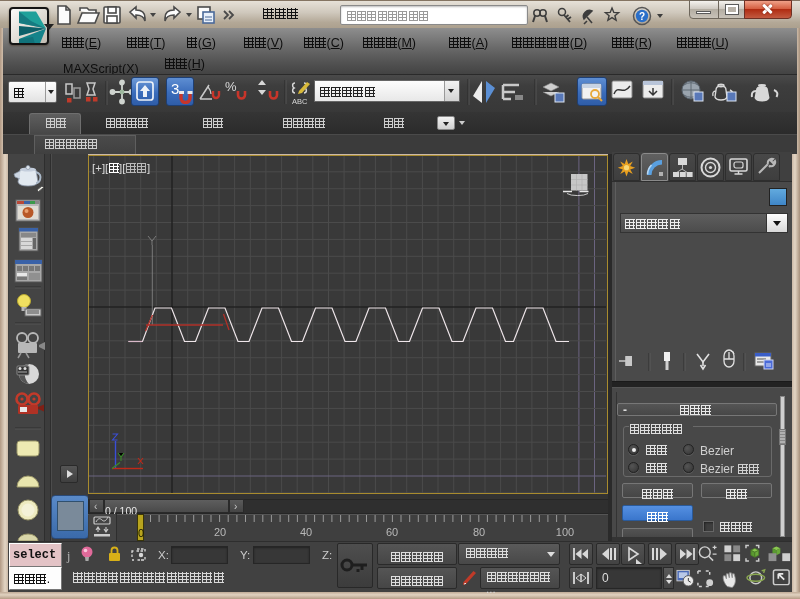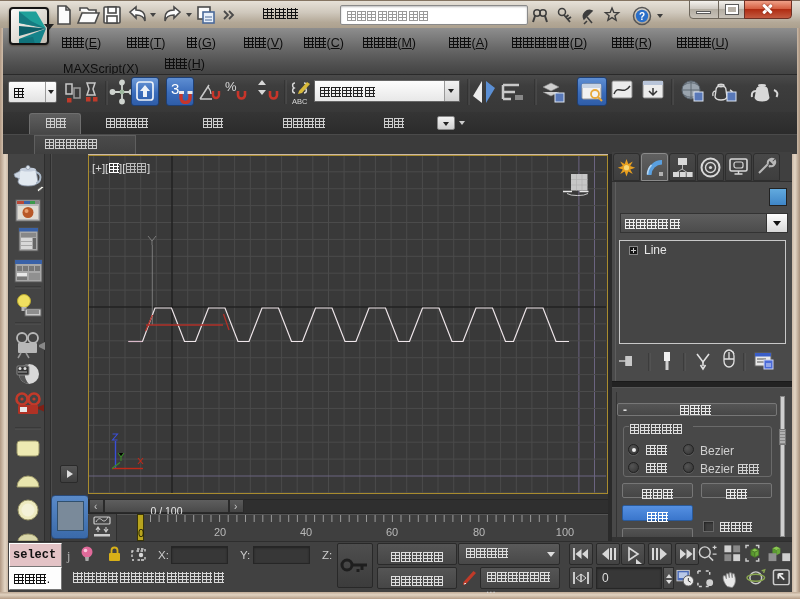--- a/index.html
+++ b/index.html
@@ -408,21 +408,21 @@
 <path d="M478 37.5 a12 4 0 0 0 21 0" fill="none" stroke="#d8d8d8" stroke-width="0.9"></path>
 </g>
 </svg>
 <div class="abs tx" style="left:92px;top:162px;font-size:11.5px;color:#d8d8d8">[+][<span style="color:#fff"><i class="c"></i></span>][<span style="color:#b8b8b8"><i class="c"></i><i class="c"></i></span>]</div>
 
 <div class="abs" style="left:88px;top:494px;width:522px;height:5px;background:#333"></div>
 <div class="abs" style="left:88px;top:499px;width:522px;height:15px;background:#2f2f2f;border:1px solid #262626"></div>
 <div class="abs" style="left:89px;top:499px;width:15px;height:14px;background:linear-gradient(#5a5a5a,#454545);border:1px solid #2a2a2a">
       <span style="position:absolute;left:4px;top:1px;font-size:10px;color:#ccc">‹</span>
     </div>
-<div class="abs" style="left:104px;top:499px;width:125px;height:14px;background:linear-gradient(#5e5e5e,#4a4a4a);border:1px solid #2a2a2a;text-align:center"><span style="font-size:10.5px;color:#e8e8e8;position:relative;top:1px">0 / 100</span></div>
+<div class="abs" style="left:104px;top:499px;width:125px;height:14px;background:linear-gradient(#5e5e5e,#4a4a4a);border:1px solid #2a2a2a;text-align:left"><span style="font-size:10.5px;color:#e8e8e8;position:relative;top:1px">0 / 100</span></div>
 <div class="abs" style="left:229px;top:499px;width:15px;height:14px;background:linear-gradient(#5a5a5a,#454545);border:1px solid #2a2a2a">
       <span style="position:absolute;left:4px;top:1px;font-size:10px;color:#ccc">›</span>
     </div>
 
 <div class="abs" style="left:88px;top:514px;width:522px;height:27px;background:#3f3f3f;border-top:1px solid #555"></div>
 <svg class="abs" style="left:88px;top:514px" width="522" height="27" viewBox="0 0 522 27">
       <line x1="53.8" y1="1" x2="53.8" y2="8" stroke="#9a9a9a" stroke-width="1"></line>
       <line x1="62.5" y1="1" x2="62.5" y2="8" stroke="#9a9a9a" stroke-width="1"></line>
       <line x1="71.1" y1="1" x2="71.1" y2="8" stroke="#9a9a9a" stroke-width="1"></line>
       <line x1="79.8" y1="1" x2="79.8" y2="8" stroke="#9a9a9a" stroke-width="1"></line>
@@ -666,27 +666,20 @@
 
 <div class="abs" style="left:769px;top:188px;width:18px;height:18px;background:linear-gradient(#62aade,#3f86c8);border:1px solid #222"></div>
 
 <div class="abs" style="left:620px;top:213px;width:168px;height:20px;background:linear-gradient(#5e5e5e,#4c4c4c);border:1px solid #333">
       <span style="position:absolute;left:3px;top:3px;font-size:12px;color:#eee"><i class="c"></i><i class="c"></i><i class="c"></i><i class="c"></i><i class="c"></i></span>
     </div>
 <div class="abs" style="left:766px;top:213px;width:22px;height:20px;background:linear-gradient(#fdfdfd,#d8d8d8);border:1px solid #333">
       <div class="abs" style="left:6px;top:7px;width:0;height:0;border:4px solid transparent;border-top:5.5px solid #111"></div>
     </div>
 
-<div class="abs" style="left:619px;top:240px;width:167px;height:104px;background:#454545;border:1px solid #c8c8c8">
-<div class="abs" style="left:9px;top:5px;width:9px;height:9px;background:#161616;border:1px solid #888">
-        <div style="position:absolute;left:1px;top:3px;width:5px;height:1px;background:#ccc"></div>
-        <div style="position:absolute;left:3px;top:1px;width:1px;height:5px;background:#ccc"></div>
-      </div>
-<span style="position:absolute;left:24px;top:2px;font-size:12px;color:#e8e8e8">Line</span>
-</div>
 
 <svg class="abs" style="left:612px;top:348px" width="187" height="28" viewBox="0 0 187 28">
  <g fill="#c8c8c8">
         <path d="M7 13 h7 m0 -4 v8 l5 -1 v-6 l-5 -1 z" stroke="#c8c8c8" stroke-width="1.6" fill="none"></path>
         <path d="M14 8 h6 v10 h-6 z" fill="#c8c8c8"></path>
       </g>
  <line x1="37" y1="5" x2="37" y2="23" stroke="#2e2e2e"></line>
       <line x1="38" y1="5" x2="38" y2="23" stroke="#5a5a5a"></line>
  <g>
         <rect x="52" y="4" width="6" height="9" fill="#f0f0f0"></rect>

